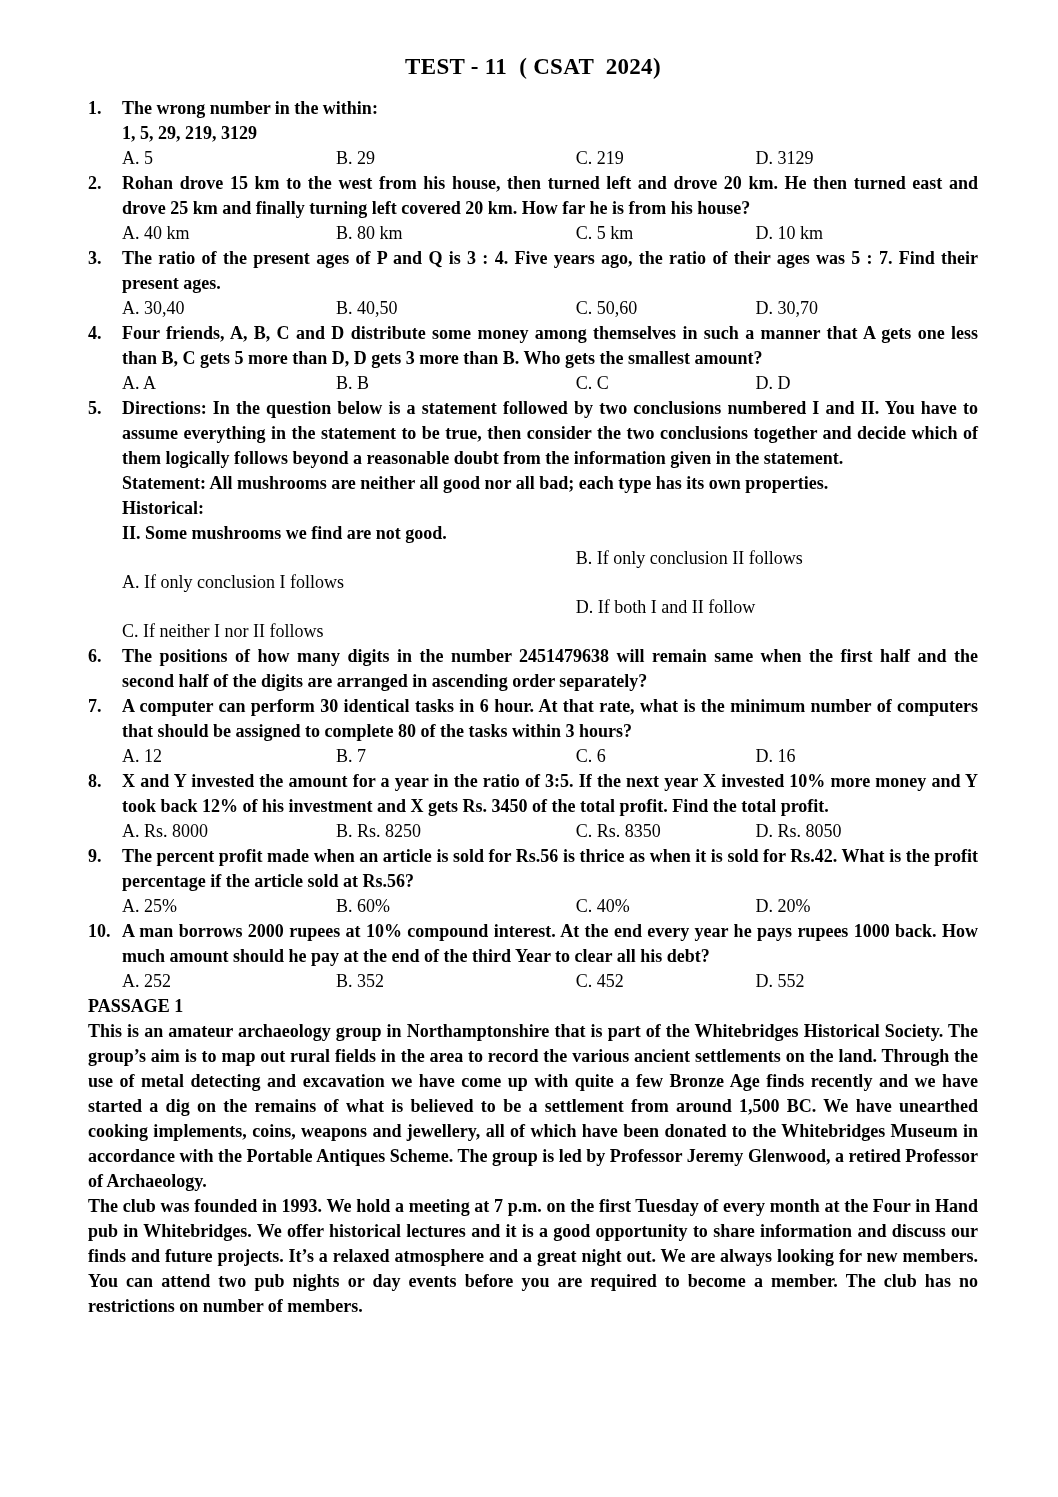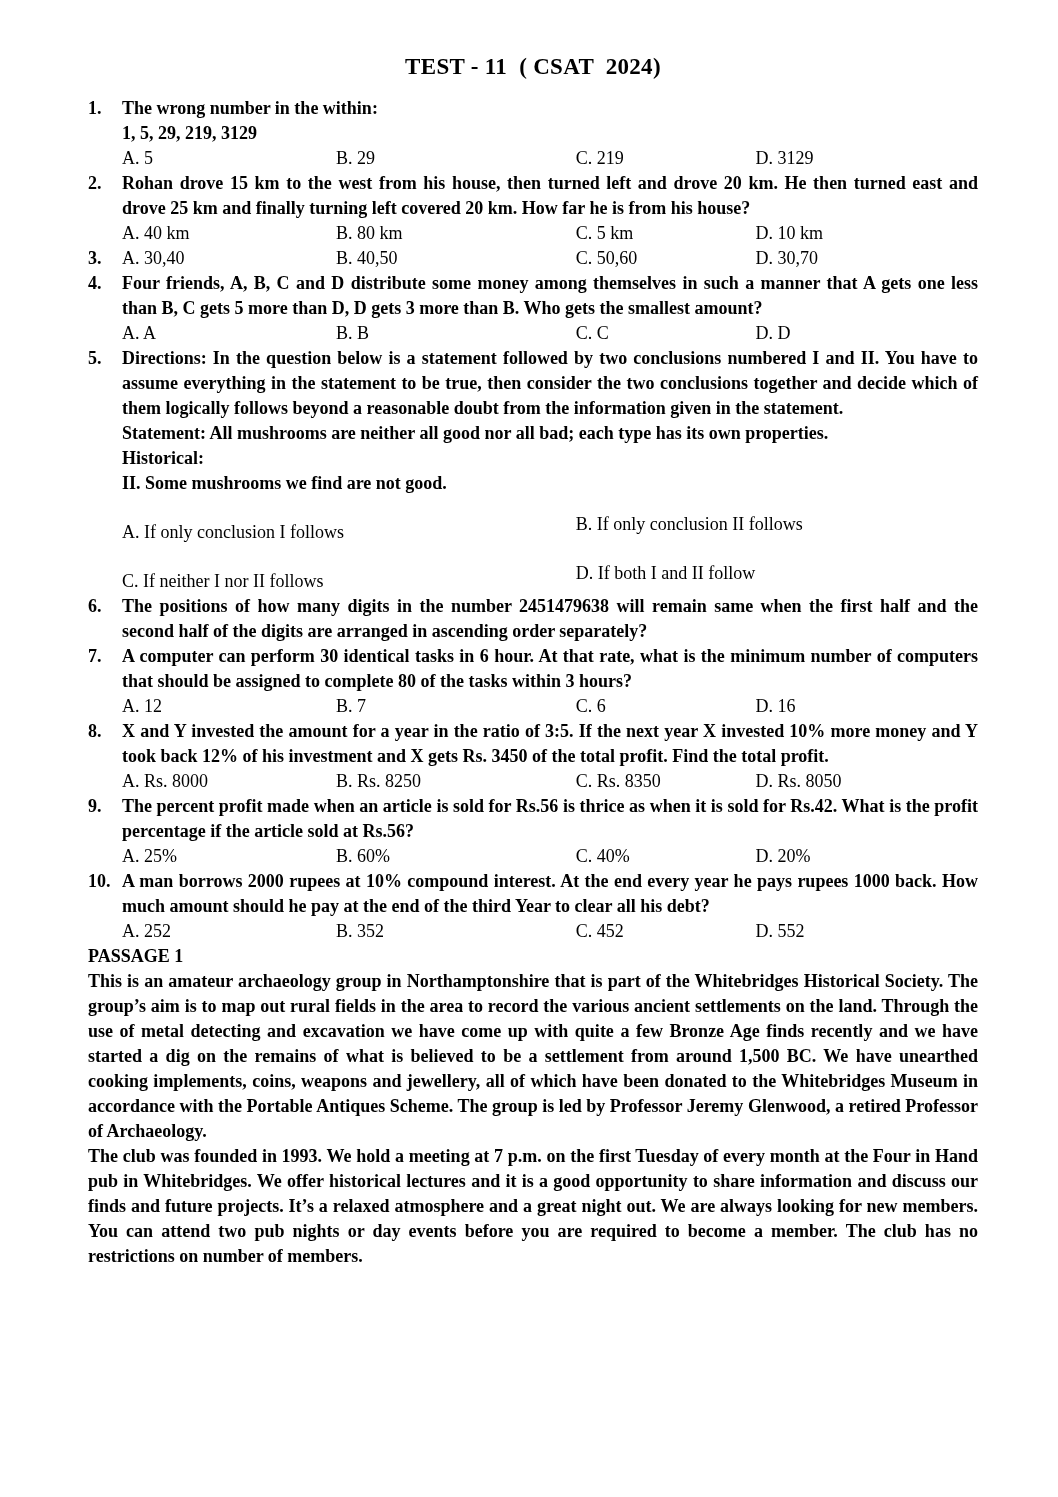--- a/index.html
+++ b/index.html
@@ -45,21 +45,21 @@
     font-size: 18px;
     font-weight: 400;
     line-height: 25px;
   }
   .optrow .opt { white-space: nowrap; overflow: hidden; }
   .optrow.four .c1 { flex: 0 0 25%; }
   .optrow.four .c2 { flex: 0 0 28%; }
   .optrow.four .c3 { flex: 0 0 21%; }
   .optrow.four .c4 { flex: 1 1 auto; }
   .optrow.two .c1 { flex: 0 0 53%; margin-top: 24px; }
-  .optrow.two .c2 { flex: 1 1 auto; margin-top: 16px; }
+  .optrow.two .c2 { flex: 1 1 auto; }
 </style>
 </head>
 <body>
 
 <div class="page">
   <h1 class="title">TEST - 11  ( CSAT  2024)</h1>
   <div>
       <div class="question">
         <div class="qnum">1.</div>
         <div class="qbody">
@@ -81,20 +81,21 @@
             <div class="opt c1">A. 40 km</div>
             <div class="opt c2">B. 80 km</div>
             <div class="opt c3">C. 5 km</div>
             <div class="opt c4">D. 10 km</div>
           </div>
         </div>
       </div>
       <div class="question">
         <div class="qnum">3.</div>
         <div class="qbody">
+          <div class="qpara">The ratio of the present ages of P and Q is 3 : 4. Five years ago, the ratio of their ages was 5 : 7. Find their present ages.</div>
           <div class="optrow four">
             <div class="opt c1">A. 30,40</div>
             <div class="opt c2">B. 40,50</div>
             <div class="opt c3">C. 50,60</div>
             <div class="opt c4">D. 30,70</div>
           </div>
         </div>
       </div>
       <div class="question">
         <div class="qnum">4.</div>

